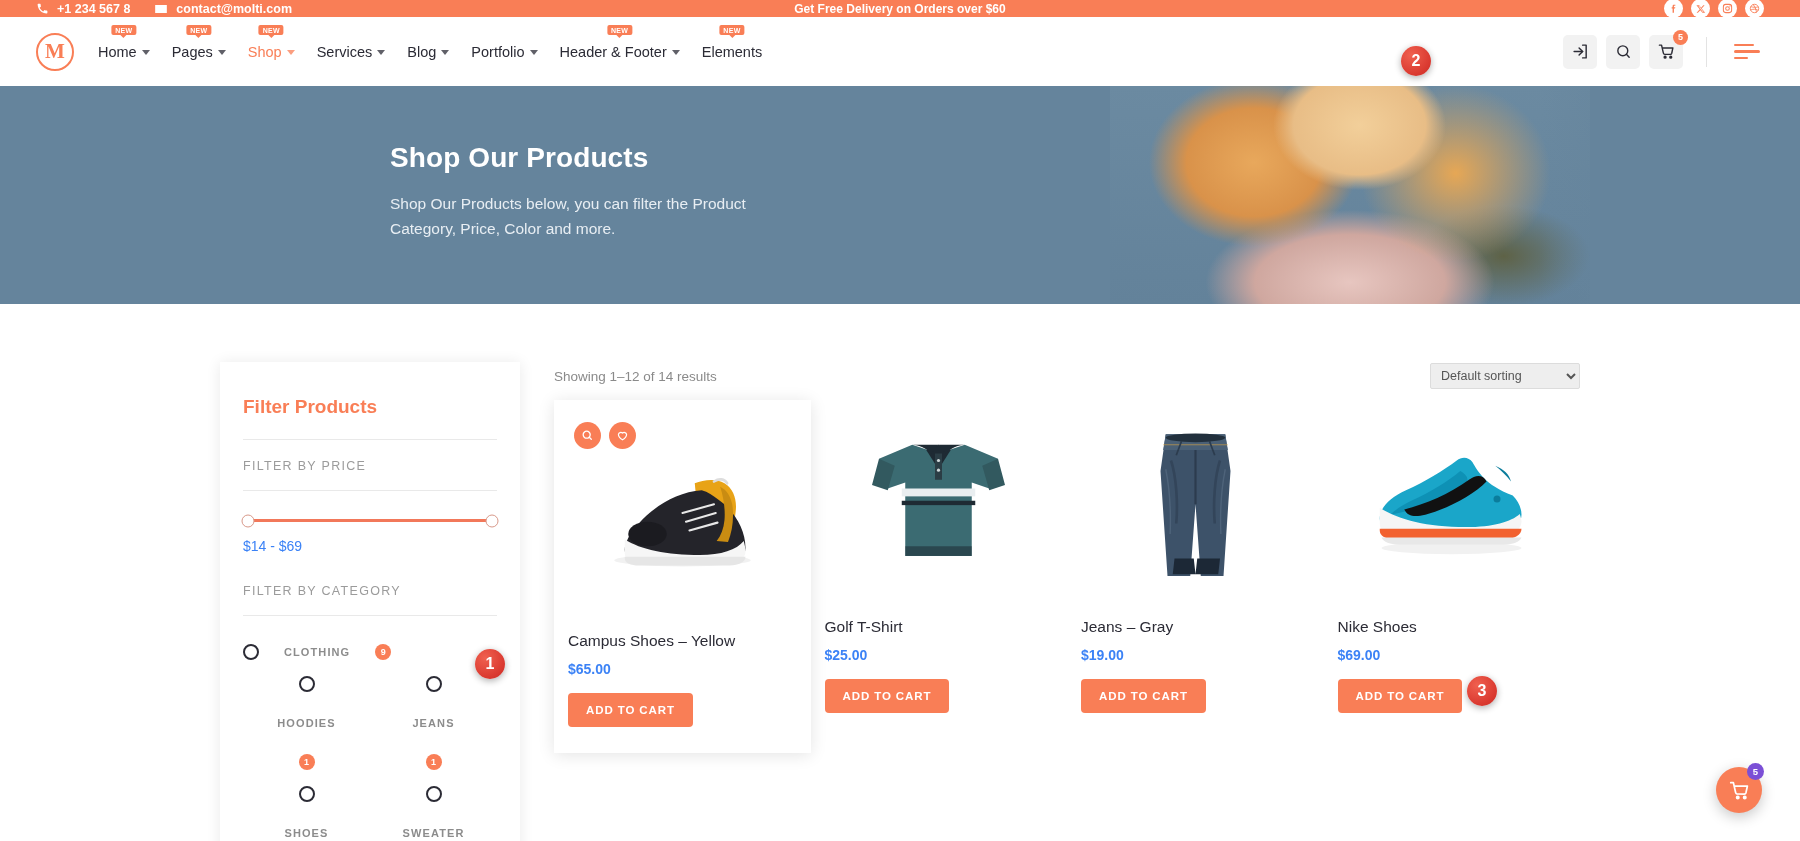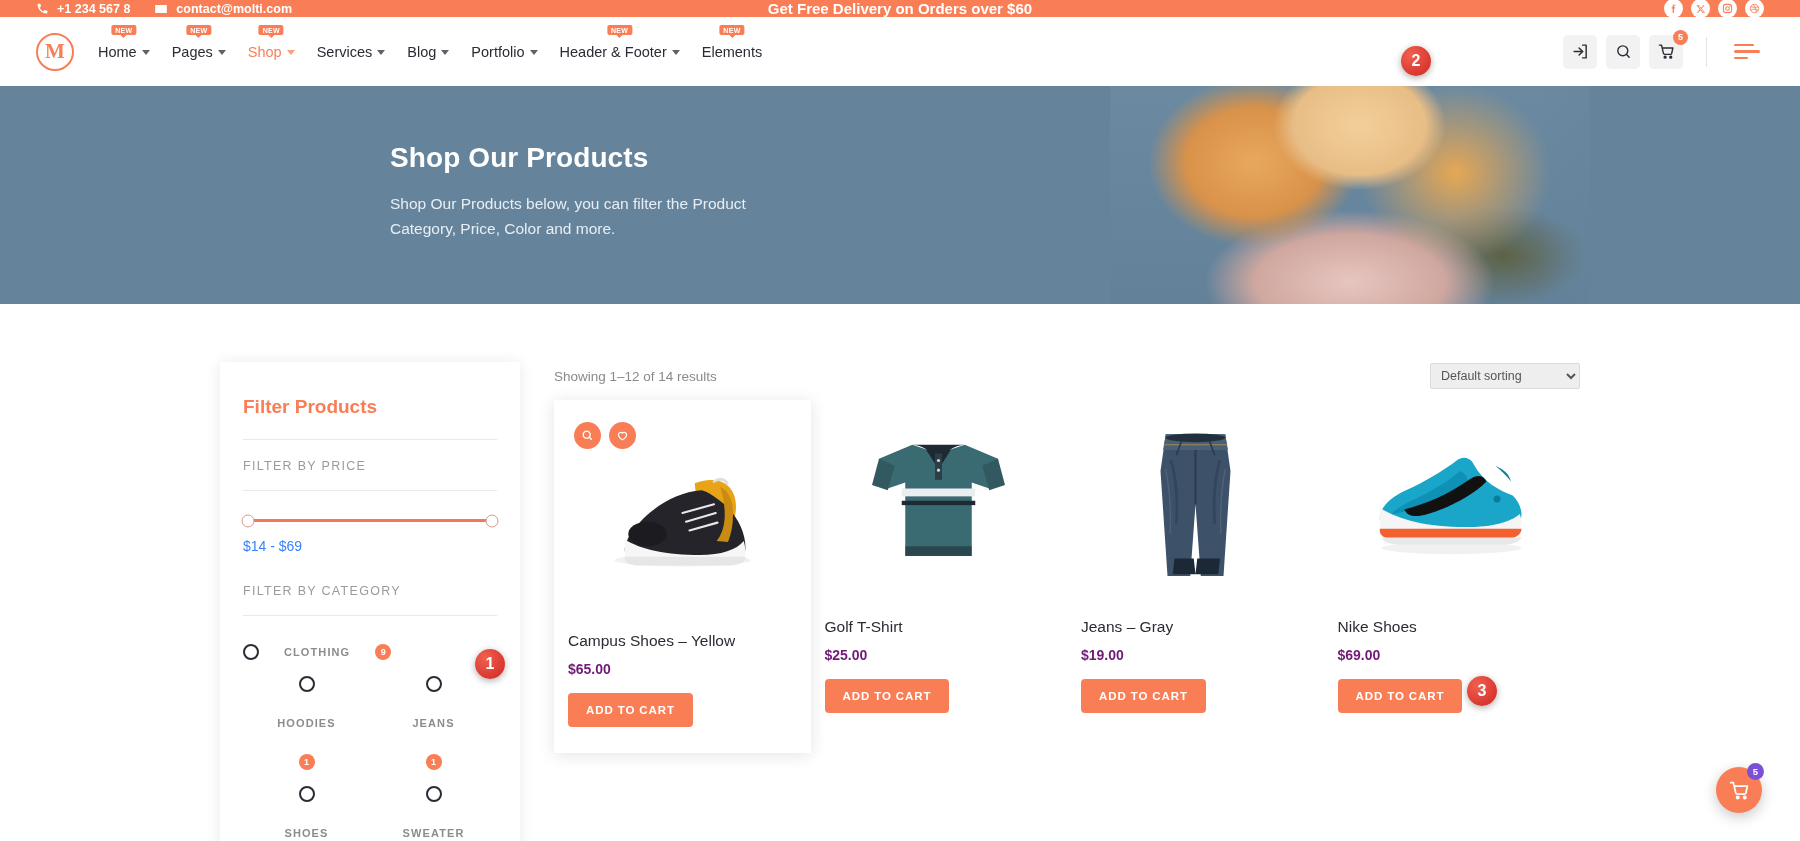--- a/index.html
+++ b/index.html
@@ -19,21 +19,21 @@
     display: flex; align-items: center;
     padding: 0 36px;
     color: #fff; font-size: 12.5px; font-weight: bold;
     position: relative;
   }
   .tb-left { display: flex; align-items: center; gap: 24px; }
   .tb-item { display: flex; align-items: center; gap: 8px; white-space: nowrap; }
   .tb-item svg { display: block; }
   .tb-center {
     position: absolute; left: 0; right: 0; text-align: center;
-    font-size: 15px; font-weight: bold; pointer-events: none;
+    font-size: 12px; font-weight: bold; pointer-events: none;
   }
   .tb-right {
     margin-left: auto; display: flex; align-items: center; gap: 8px;
     position: relative; z-index: 2;
   }
   .soc {
     width: 19px; height: 19px; border-radius: 50%;
     background: #fff; color: #f97e56;
     display: flex; align-items: center; justify-content: center;
     cursor: pointer;
@@ -194,21 +194,21 @@
     padding: 18px 14px 26px; margin-top: -4px; z-index: 2;
   }
   .thumb { height: 196px; display: flex; align-items: center; justify-content: center; position: relative; }
   .actions { position: absolute; top: 4px; left: 6px; display: flex; gap: 8px; z-index: 3; }
   .actbtn {
     width: 27px; height: 27px; border-radius: 50%; background: #f97e56;
     display: flex; align-items: center; justify-content: center;
     color: #fff; cursor: pointer;
   }
   .pname { font-size: 15.5px; color: #2b2b35; margin: 18px 0 11px; }
-  .pprice { font-size: 14px; color: #701a75; font-weight: bold; margin-bottom: 16px; }
+  .pprice { font-size: 14px; color: #3b82f6; font-weight: bold; margin-bottom: 16px; }
   .atc {
     background: #f97e56; color: #fff; border: none; border-radius: 4px;
     font-family: "Liberation Sans", sans-serif;
     font-size: 11.5px; font-weight: bold; letter-spacing: .9px;
     padding: 11px 18px; cursor: pointer;
   }
 
   
   .art { width: 175px; height: 175px; position: relative; }
 

